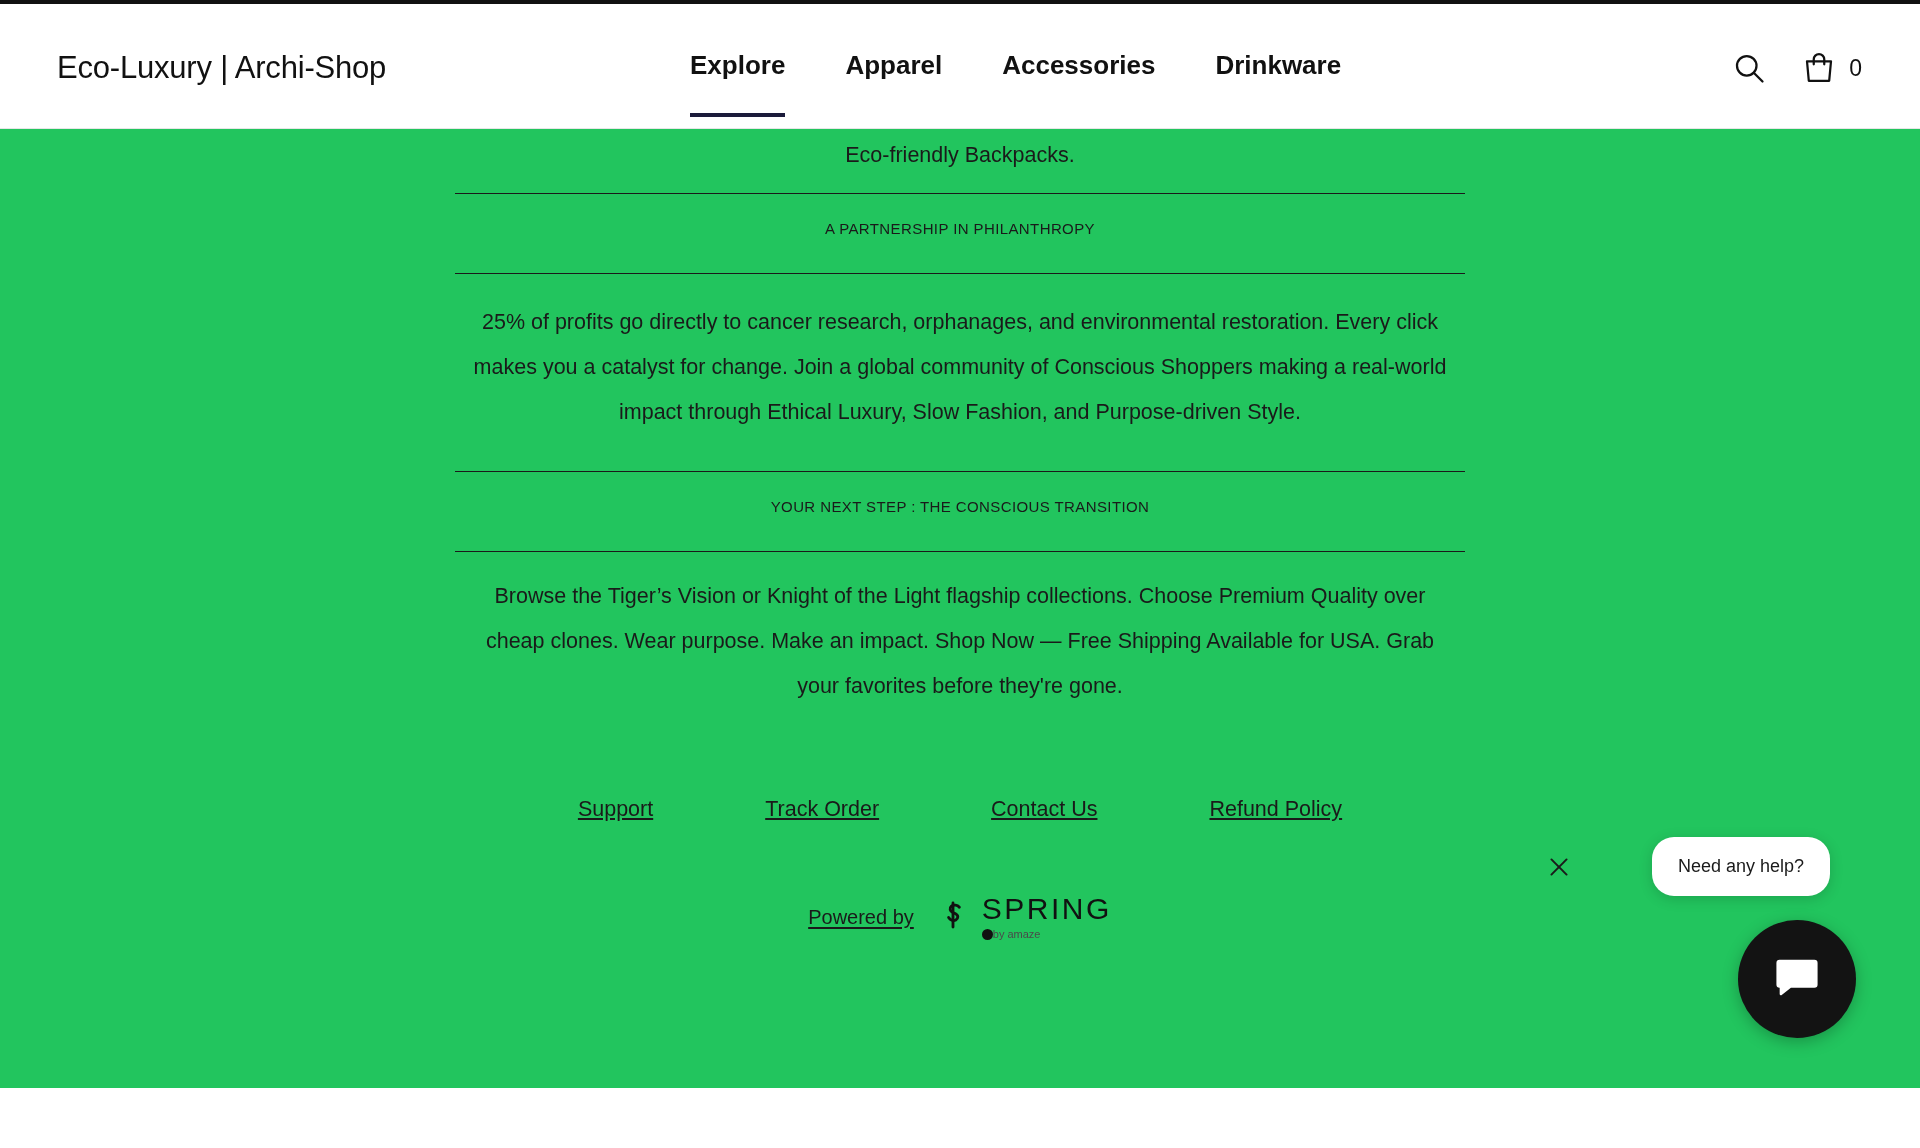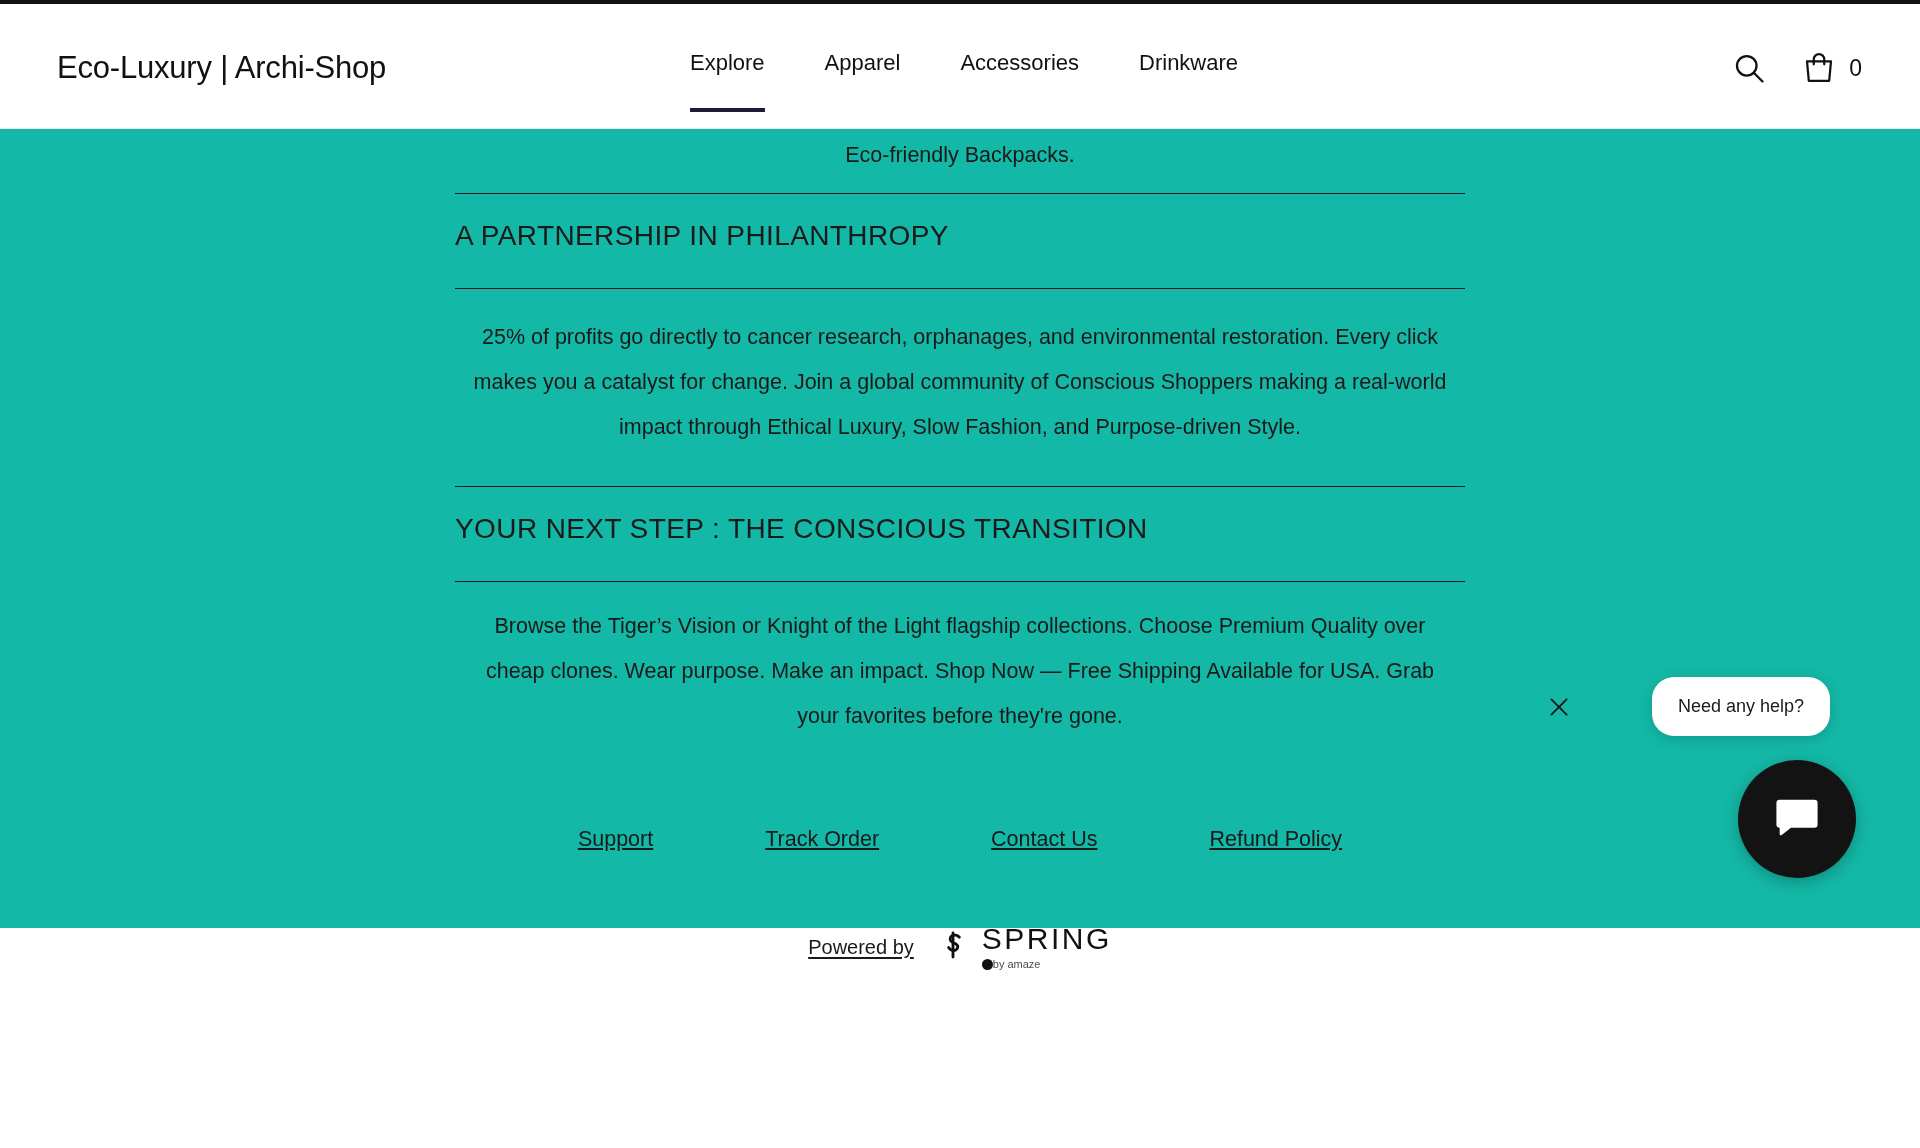--- a/index.html
+++ b/index.html
@@ -7,22 +7,22 @@
     margin: 0; padding: 0;
     width: 1920px; height: 1148px;
     background: #ffffff;
     font-family: "Liberation Sans", sans-serif;
     color: #1a1a1a;
     overflow: hidden;
   }
   .page {
     position: relative;
     width: 1920px;
-    height: 928px;
-    background: #14b8a6;
+    height: 1088px;
+    background: #22c55e;
   }
 
   
   .topbar {
     position: absolute;
     top: 0; left: 0;
     width: 1920px;
     height: 6px;
     background: #ffffff;
     border-top: 4px solid #111111;
@@ -50,22 +50,22 @@
   .nav {
     position: absolute;
     left: 690px;
     top: 30px;
     display: flex;
     align-items: flex-start;
     gap: 0px;
   }
   .nav-item {
     position: relative;
-    font-size: 22px;
-    font-weight: 400;
+    font-size: 26px;
+    font-weight: 700;
     color: #111111;
     padding: 14px 0 36px 0;
     margin-right: 60px;
     white-space: nowrap;
     cursor: pointer;
     text-align: right;
   }
   .nav-item:last-child { margin-right: 16px; }
   .nav-item.active::after {
     content: "";
@@ -127,22 +127,23 @@
     padding-top: 6px;
     padding-bottom: 10px;
   }
   .rule {
     border: none;
     border-top: 1px solid #1a1a1a;
     margin: 12px 0 0 0;
     width: 1010px;
   }
   .section-heading {
-    font-size: 28px;
+    font-size: 15px;
     letter-spacing: 0.4px;
+    text-align: center;
     padding: 26px 0 24px 0;
     color: #1a1a1a;
   }
   .para {
     padding: 26px 10px 24px 10px;
     text-align: center;
   }
   .para.tight { padding-top: 22px; padding-bottom: 0; }
 
   

